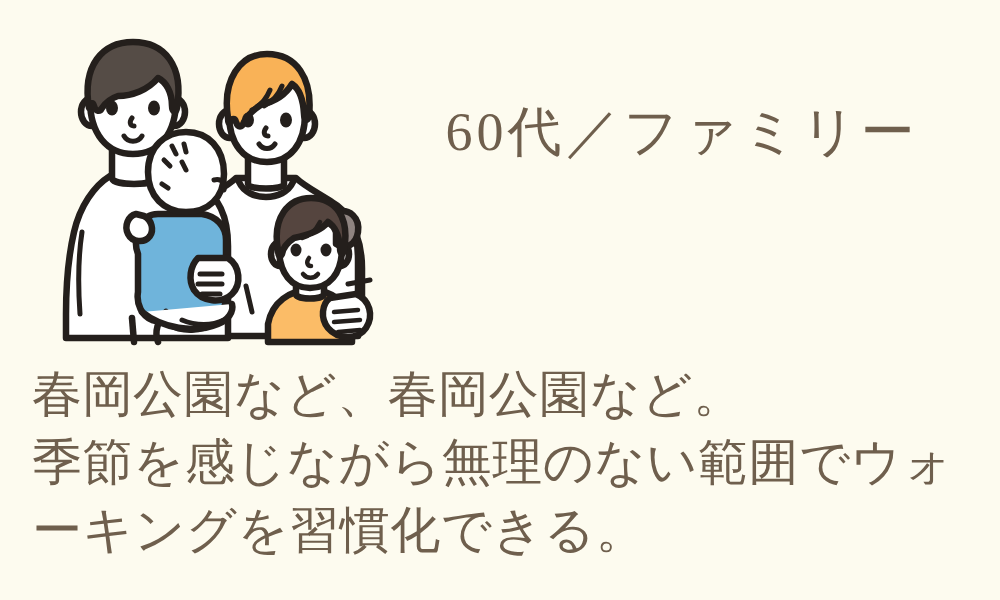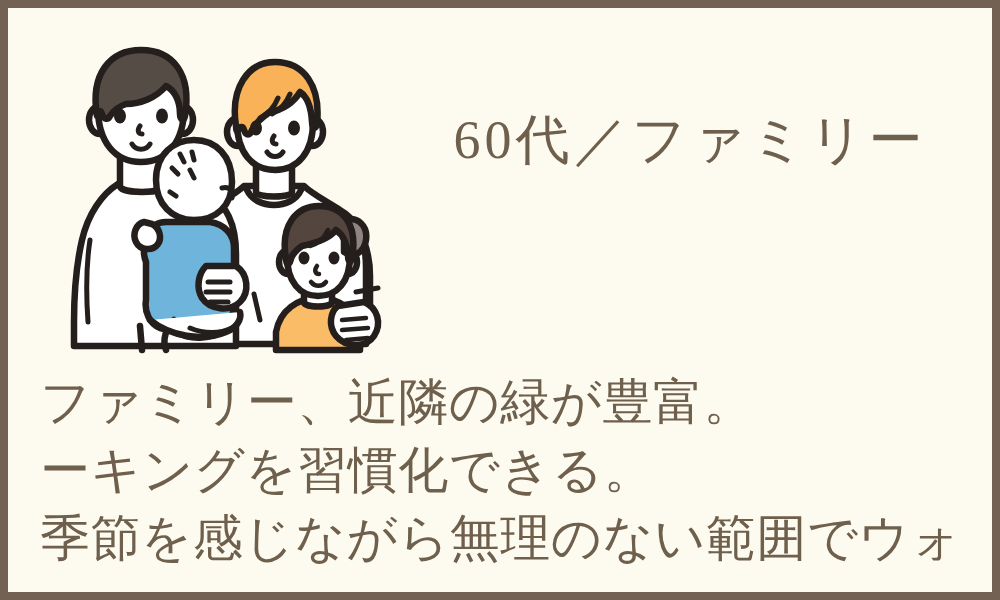--- a/index.html
+++ b/index.html
@@ -13,21 +13,20 @@
     font-family: "Liberation Serif", "DejaVu Serif", serif;
     background: #736253;
   }
 
   .card {
     position: relative;
     box-sizing: border-box;
     width: 1000px;
     height: 600px;
     background: #736253;
-    padding: 8px;
   }
 
   .card-inner {
     position: relative;
     box-sizing: border-box;
     width: 100%;
     height: 100%;
     background: #fdfbef;
     overflow: hidden;
   }
@@ -203,19 +202,19 @@
           <path d="M214 250 L220 276" fill="none" stroke-width="5"></path>
         </g>
       </svg>
     </div>
 
     <div class="heading-block">
       <div class="title">60代／ファミリー</div>
     </div>
 
     <div class="body-copy">
-      <div class="line">ファミリー、近隣の緑が豊富。</div>
+      <div class="line">春岡公園など、春岡公園など。</div>
+      <div class="line">季節を感じながら無理のない範囲でウォ</div>
       <div class="line">ーキングを習慣化できる。</div>
-      <div class="line">季節を感じながら無理のない範囲でウォ</div>
     </div>
 
   </div>
 </div>
 
 </body></html>

